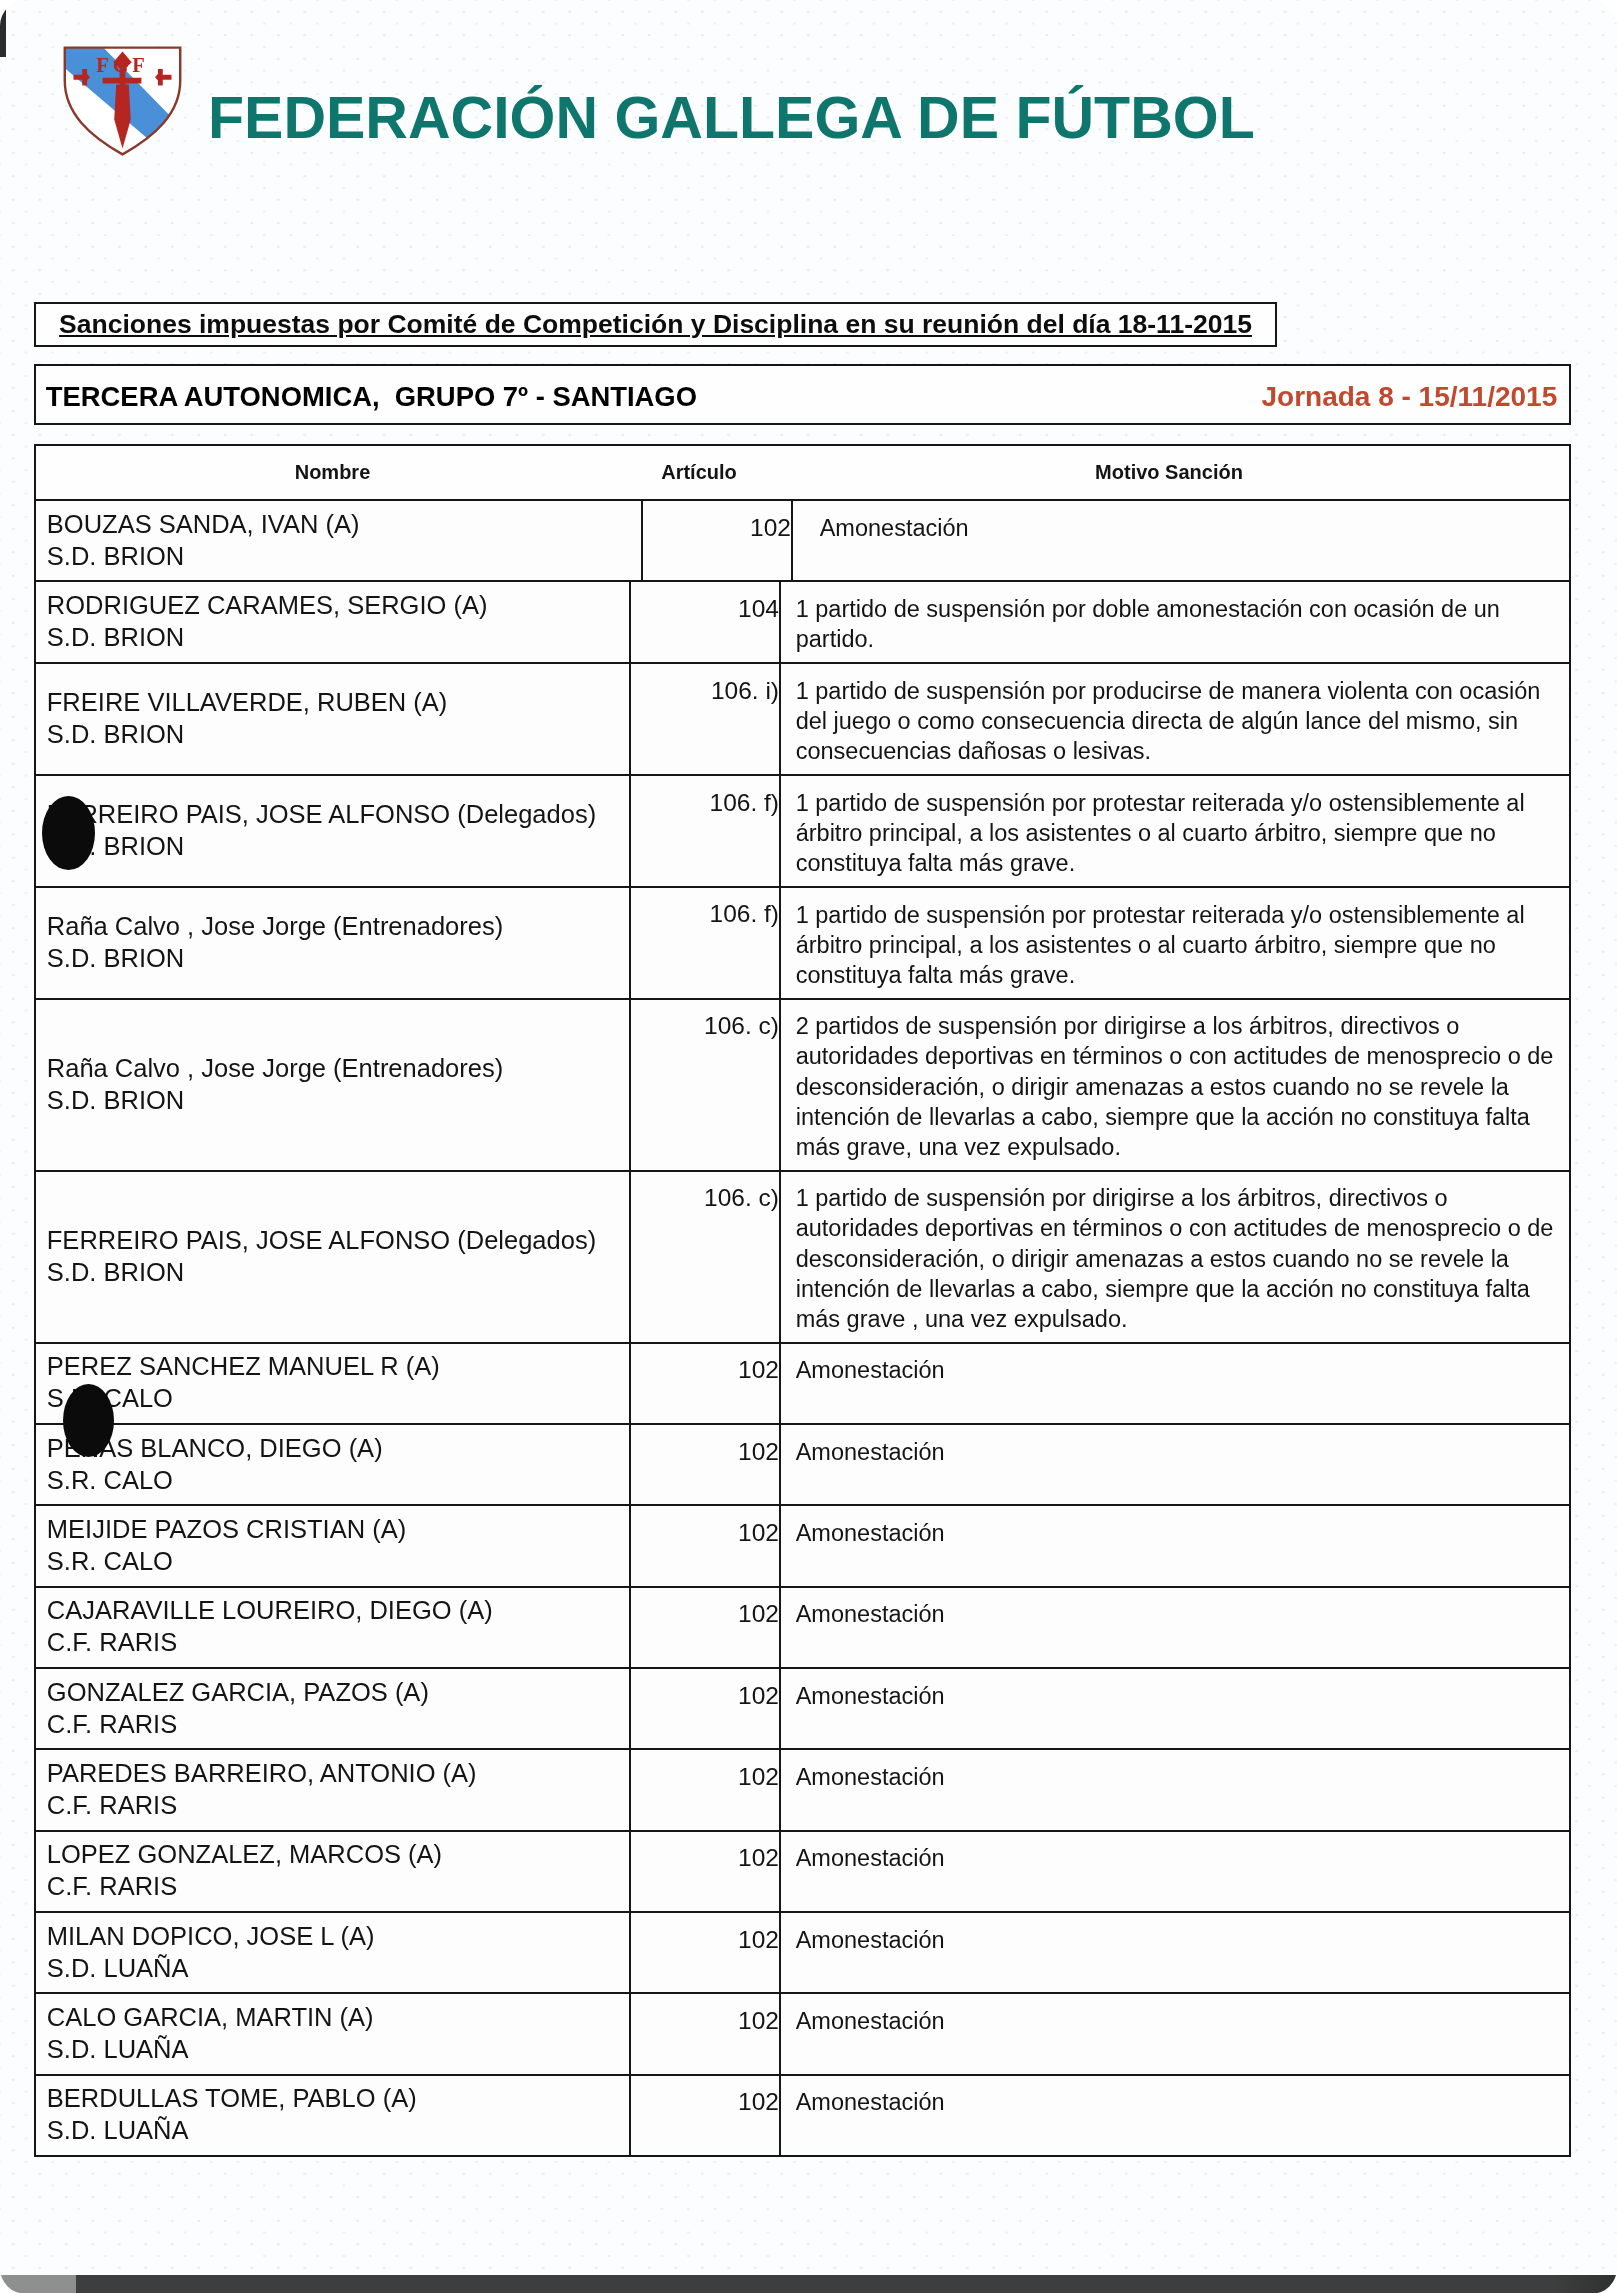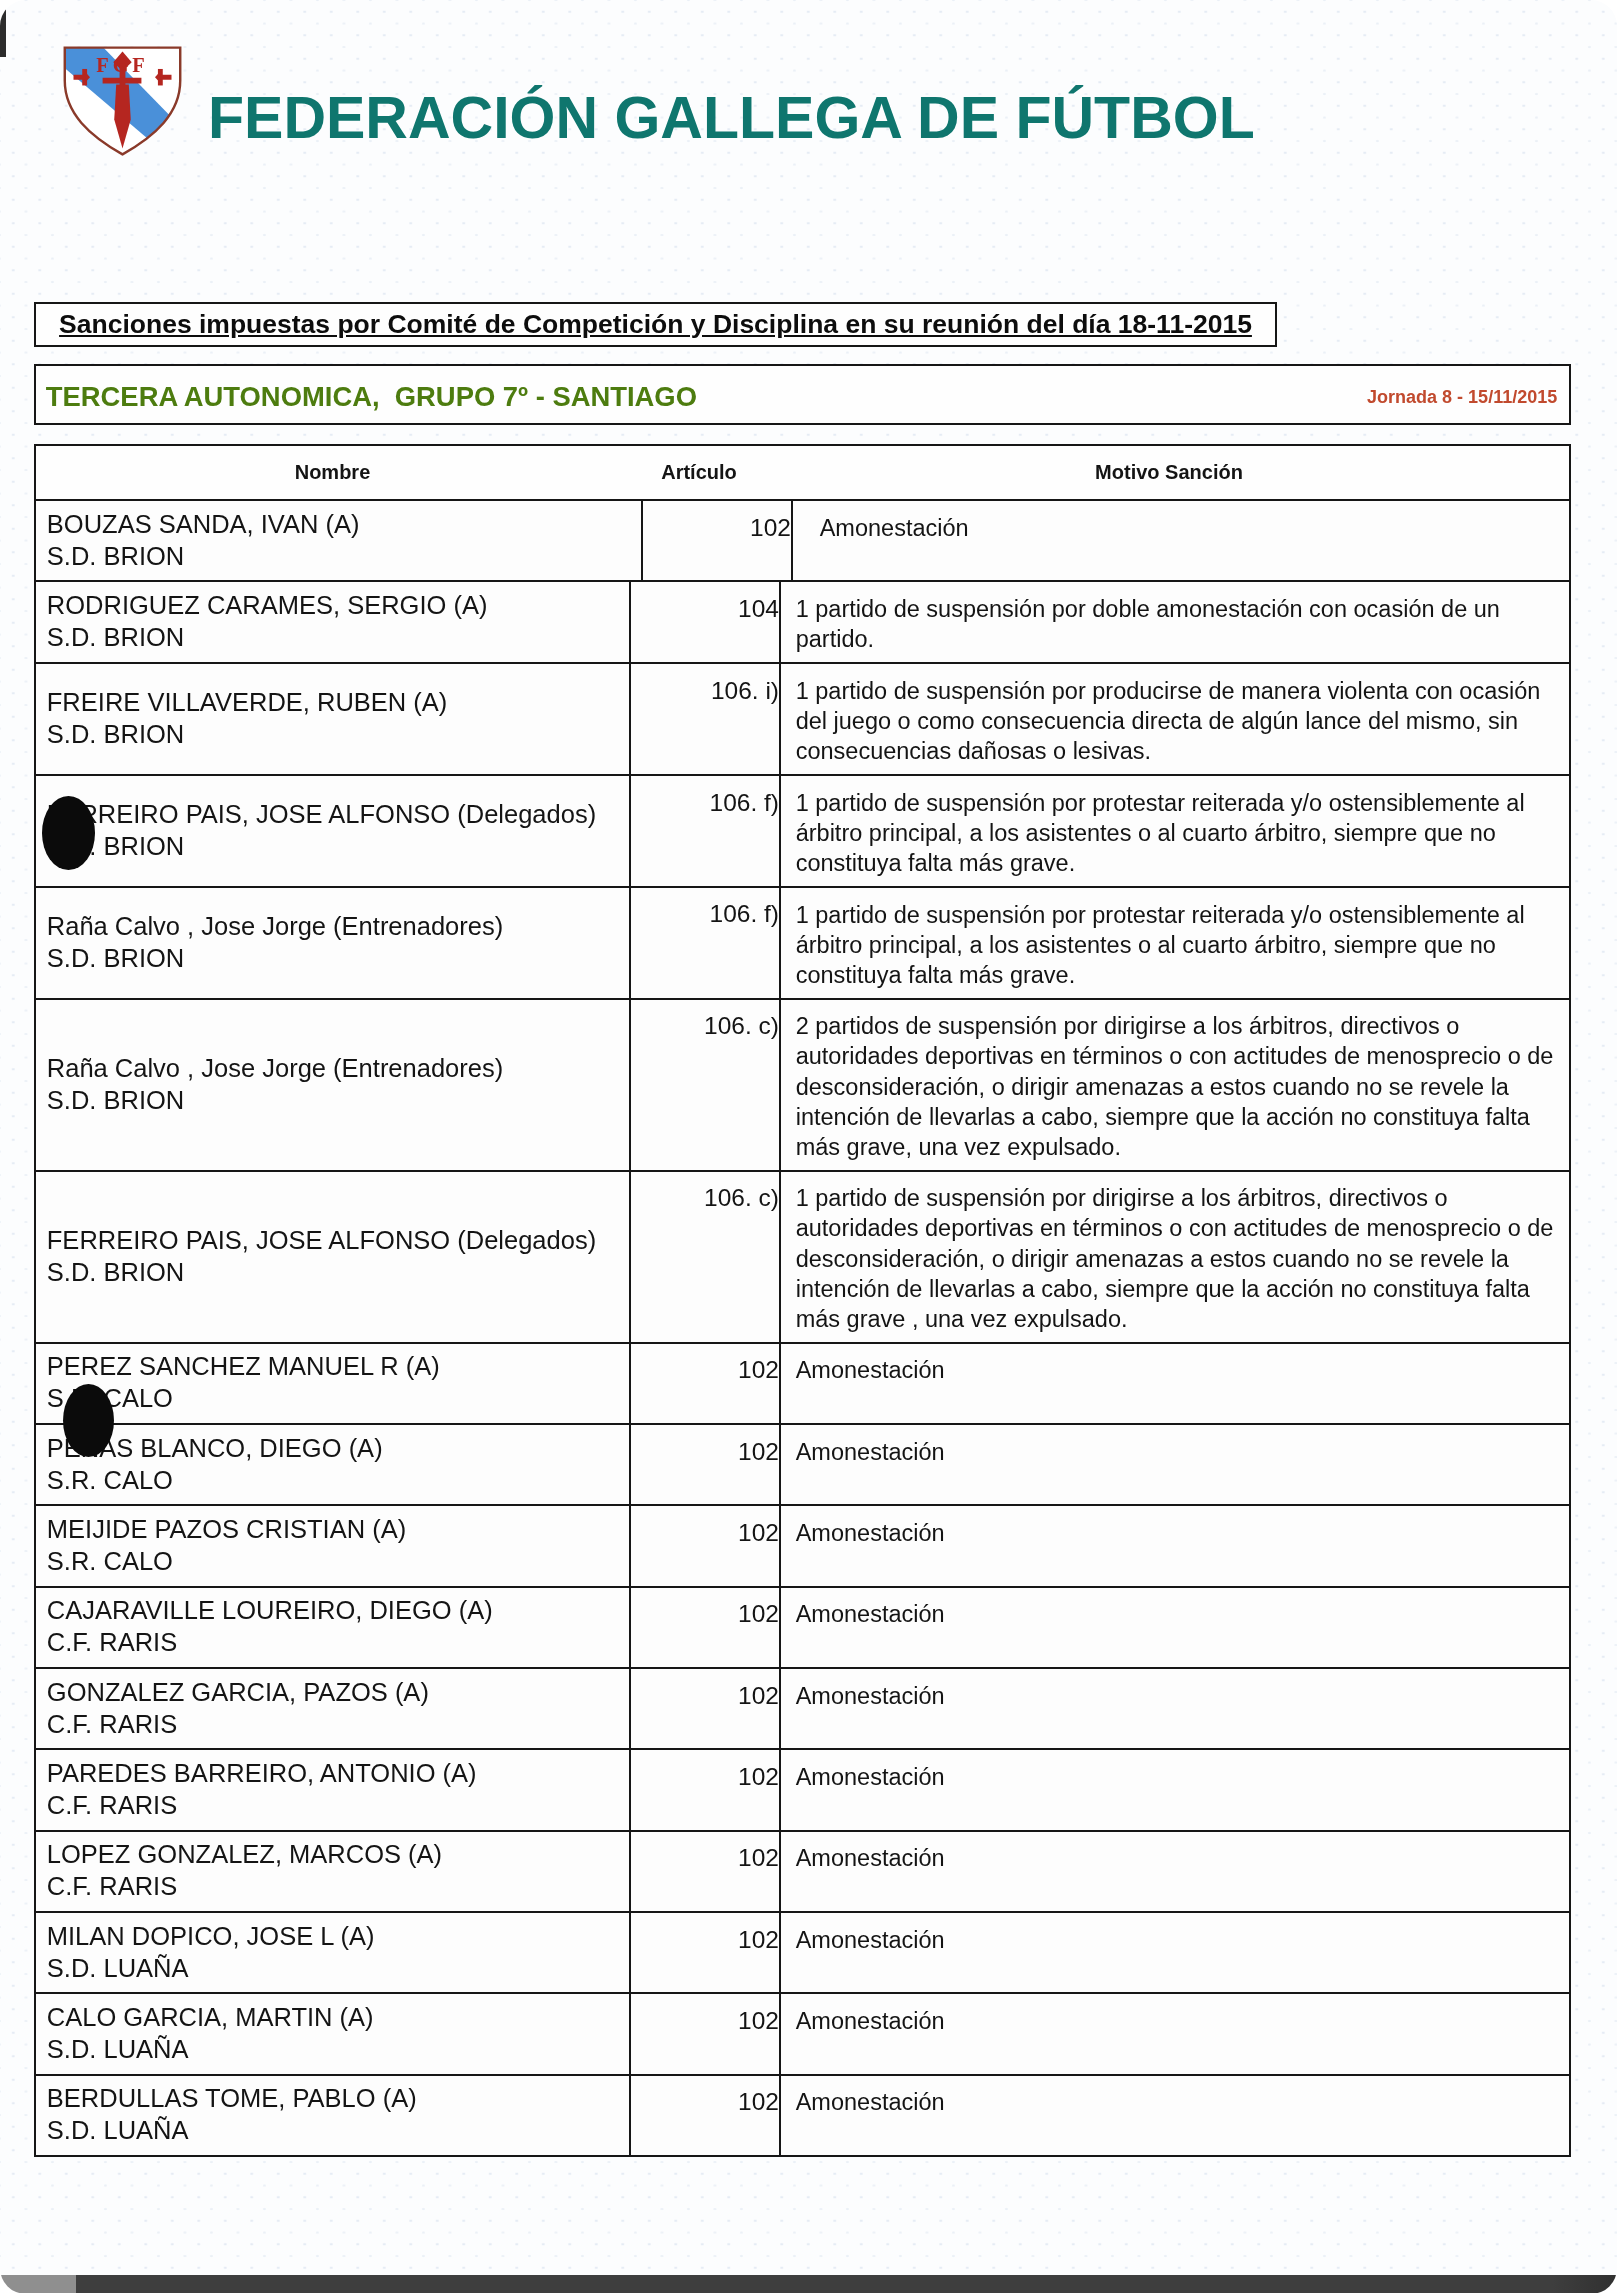--- a/index.html
+++ b/index.html
@@ -43,24 +43,24 @@
     font-size:26.5px;font-weight:bold;text-decoration:underline;color:#0d0d0d;white-space:pre;
   }
 
   
   .competition-bar{
     position:absolute;left:34px;top:364px;width:1537px;height:61px;box-sizing:border-box;
     border:2.9px solid #161616;background:#fefefe;
     display:flex;align-items:center;
   }
   .competition-left{
-    font-size:27.4px;font-weight:bold;color:#4d7c0f;padding-left:9.8px;white-space:pre;padding-top:5.9px;
+    font-size:27.4px;font-weight:bold;color:#000000;padding-left:9.8px;white-space:pre;padding-top:5.9px;
   }
   .competition-right{
-    margin-left:auto;font-size:18px;font-weight:bold;color:#c14a2e;padding-right:11.8px;padding-top:5.9px;white-space:pre;
+    margin-left:auto;font-size:28px;font-weight:bold;color:#c14a2e;padding-right:11.8px;padding-top:5.9px;white-space:pre;
   }
 
   
   .stable{
     position:absolute;left:34px;top:444px;width:1537px;box-sizing:border-box;
     border:2.9px solid #161616;background:#fefefe;
   }
   .thead{
     display:flex;align-items:center;min-height:53px;border-bottom:2.9px solid #161616;
     font-weight:bold;font-size:20px;

